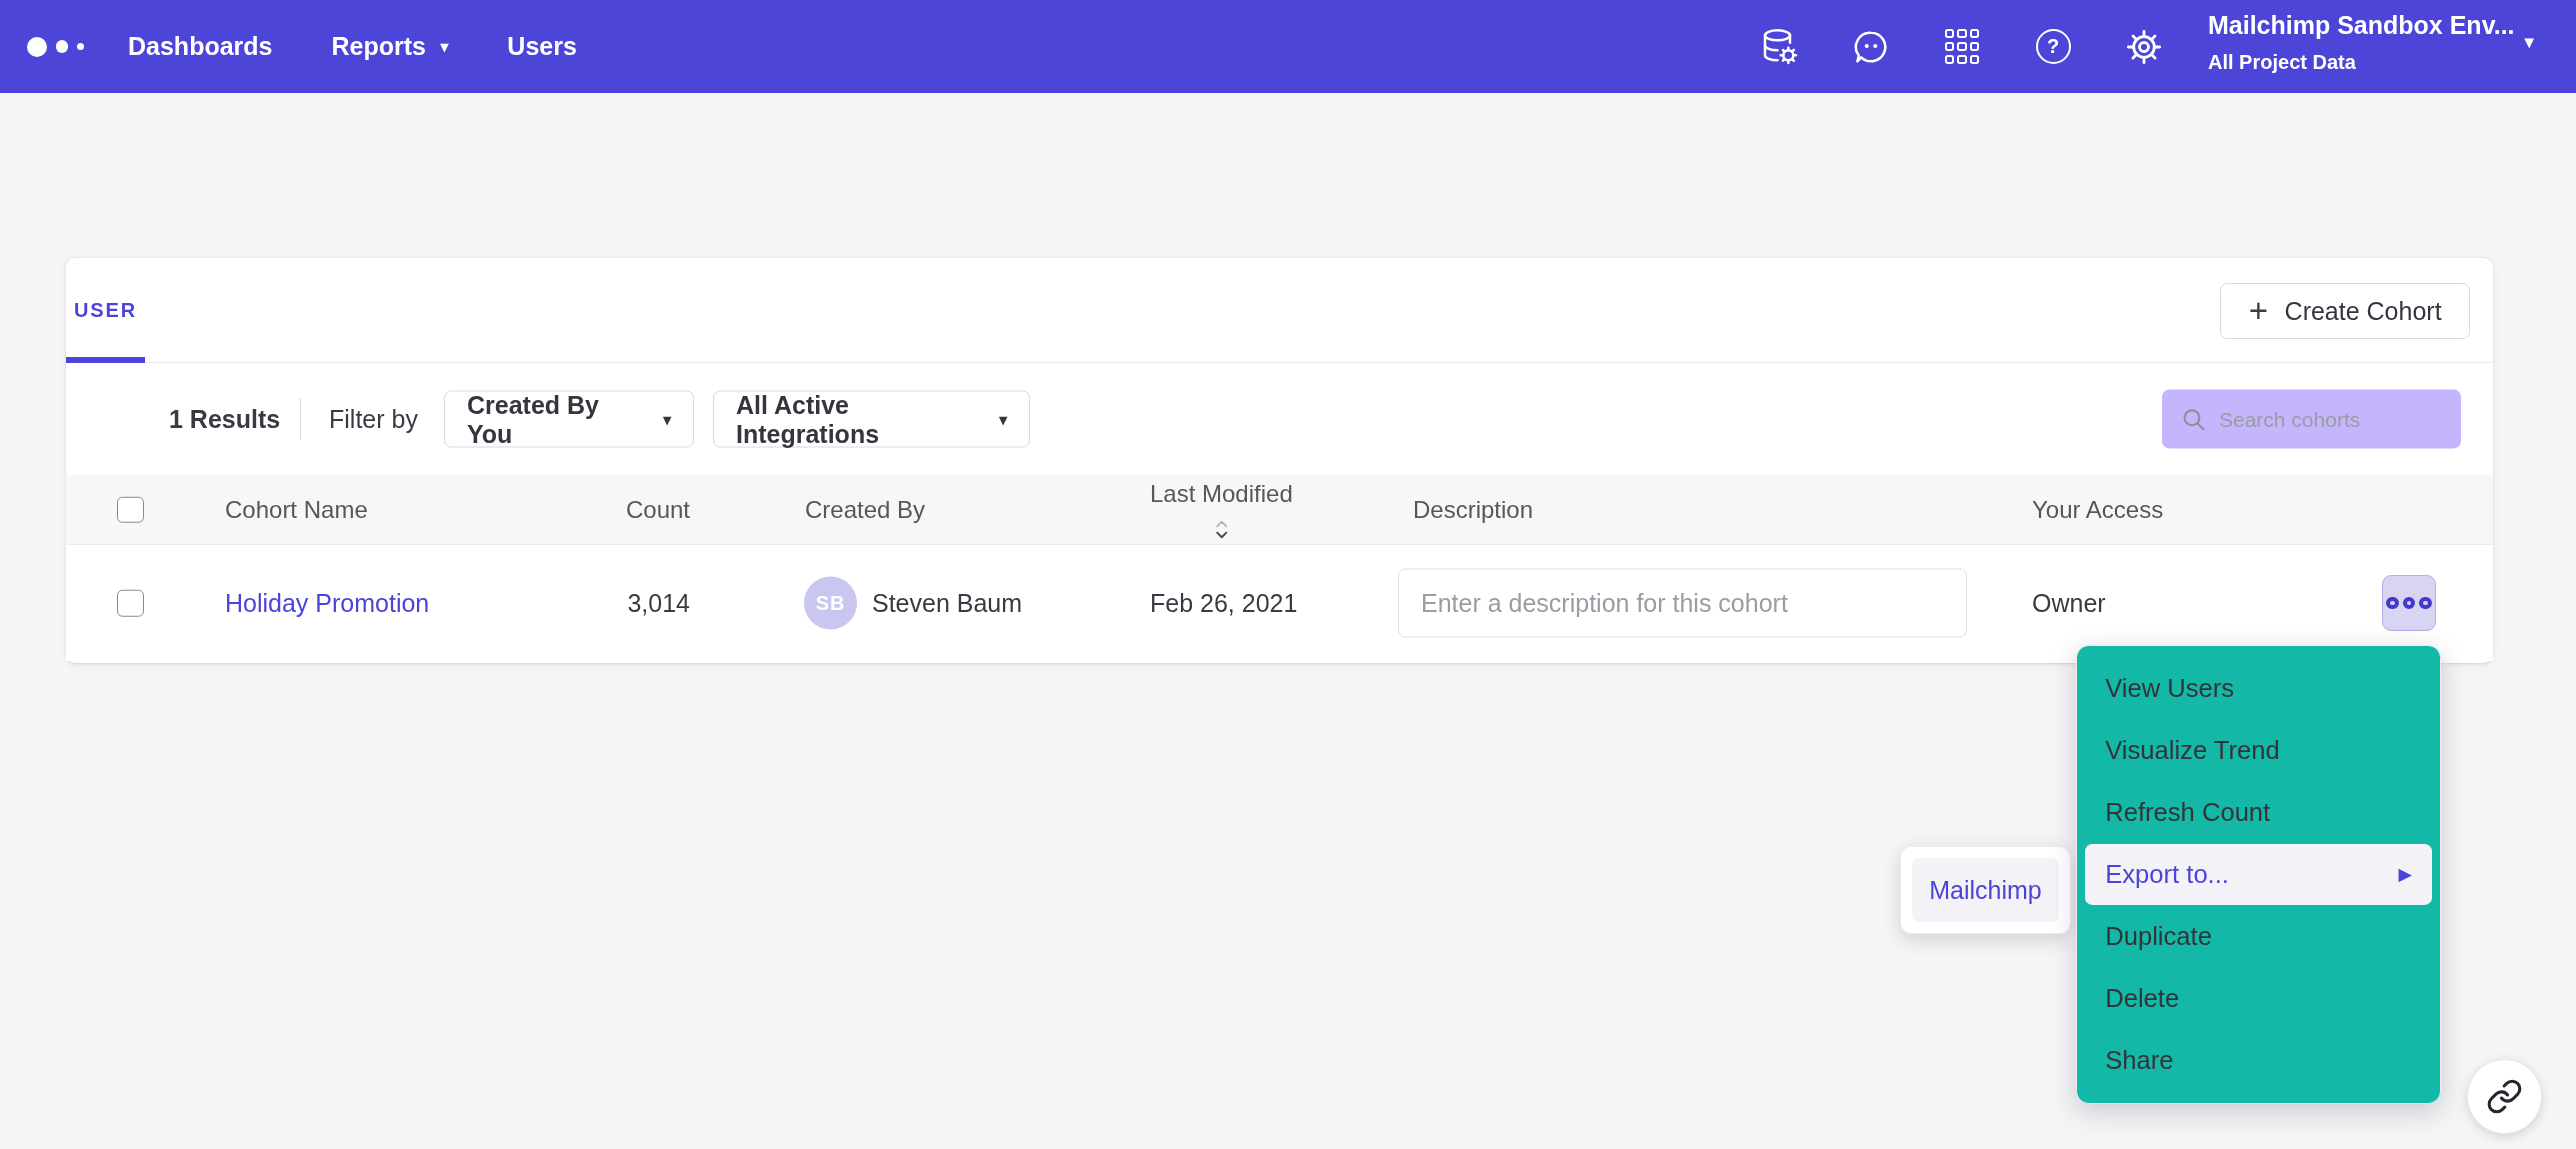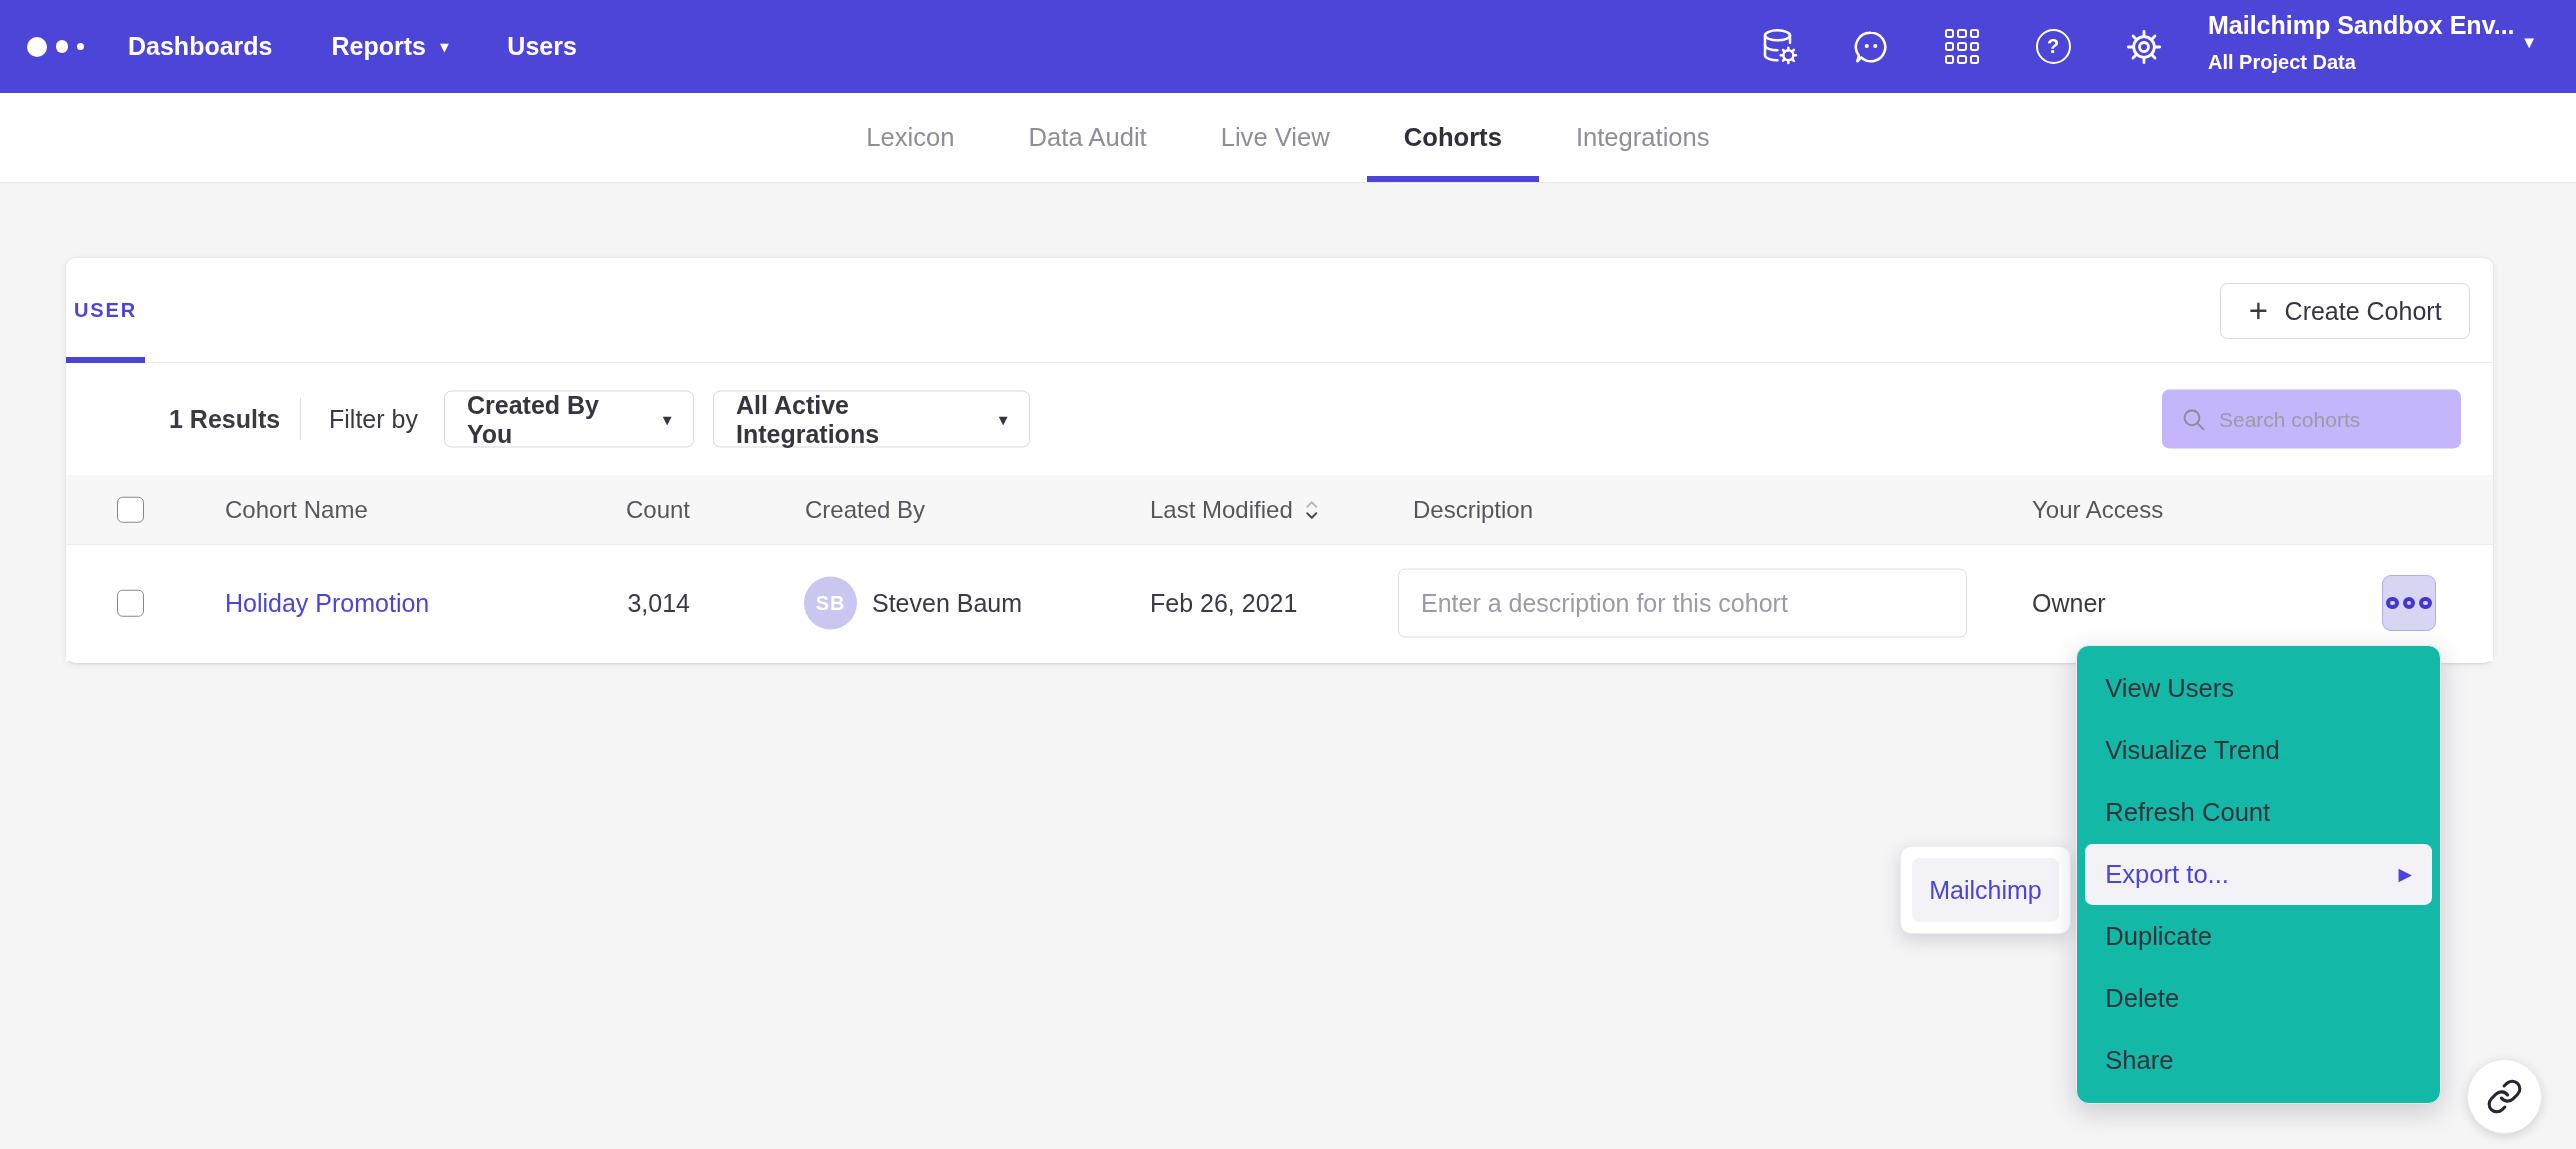--- a/index.html
+++ b/index.html
@@ -76,21 +76,21 @@
   .cohort-search svg { position:absolute; left:18.3px; top:50%; transform:translateY(-50%); }
 
   .thead { position:relative; height:70px; background:#f7f7f8; border-bottom:0.9px solid #ececf0; }
   .thead .col { font-size:24px; font-weight:500; color:#56565f; white-space:nowrap; }
   .trow { position:relative; height:116px; background:#fff; }
   .checkbox { width:26.5px; height:26.5px; background:#fff; border:1.8px solid #86868e; border-radius:5.5px; cursor:pointer; }
   .c-check { left:51px; }
   .c-name  { left:159px; }
   .c-count { left:457px; width:167px; text-align:right; }
   .c-creator { left:739px; }
-  .c-modified { left:1084px; display:flex; align-items:center; gap:11px; }
+  .c-modified { left:1084px; display:flex; align-items:center; gap:11px;flex-direction:column; }
   .c-desc  { left:1347px; }
   .c-access { left:1966px; }
   .cell { font-size:25px; color:#3a3a43; white-space:nowrap; }
   .link { color:#4c44d9; font-weight:500; cursor:pointer; }
   .avatar { left:738px; width:53px; height:53px; border-radius:50%; background:#c9c6f0;
     display:flex; align-items:center; justify-content:center; color:#fff; font-size:20px; font-weight:700; letter-spacing:0.9px; }
   .creator-name { left:806px; }
   .desc-field { left:1332px; width:569px; height:69px; }
   .desc-field input { width:100%; height:100%; border:0.9px solid #dedee2; border-radius:7.3px; background:#fff;
     padding:0 22px; font-size:25px; color:#3a3a43; font-family:"Liberation Sans", sans-serif; outline:none; }
@@ -185,27 +185,20 @@
       </div>
     </div>
 
     <div class="project">
       <div class="pname">Mailchimp Sandbox Env...</div>
       <div class="psub">All Project Data</div>
     </div>
     <span class="pcaret">▼</span>
   </header>
 
-  <div class="tabbar">
-    <div class="tab">Lexicon</div>
-    <div class="tab">Data Audit</div>
-    <div class="tab">Live View</div>
-    <div class="tab active">Cohorts</div>
-    <div class="tab">Integrations</div>
-  </div>
 
   <section class="card">
 
     <div class="card-head">
       <div class="user-tab">USER</div>
       <button class="create-btn">
         <span class="plus">+</span>
         <span>Create Cohort</span>
       </button>
     </div>

